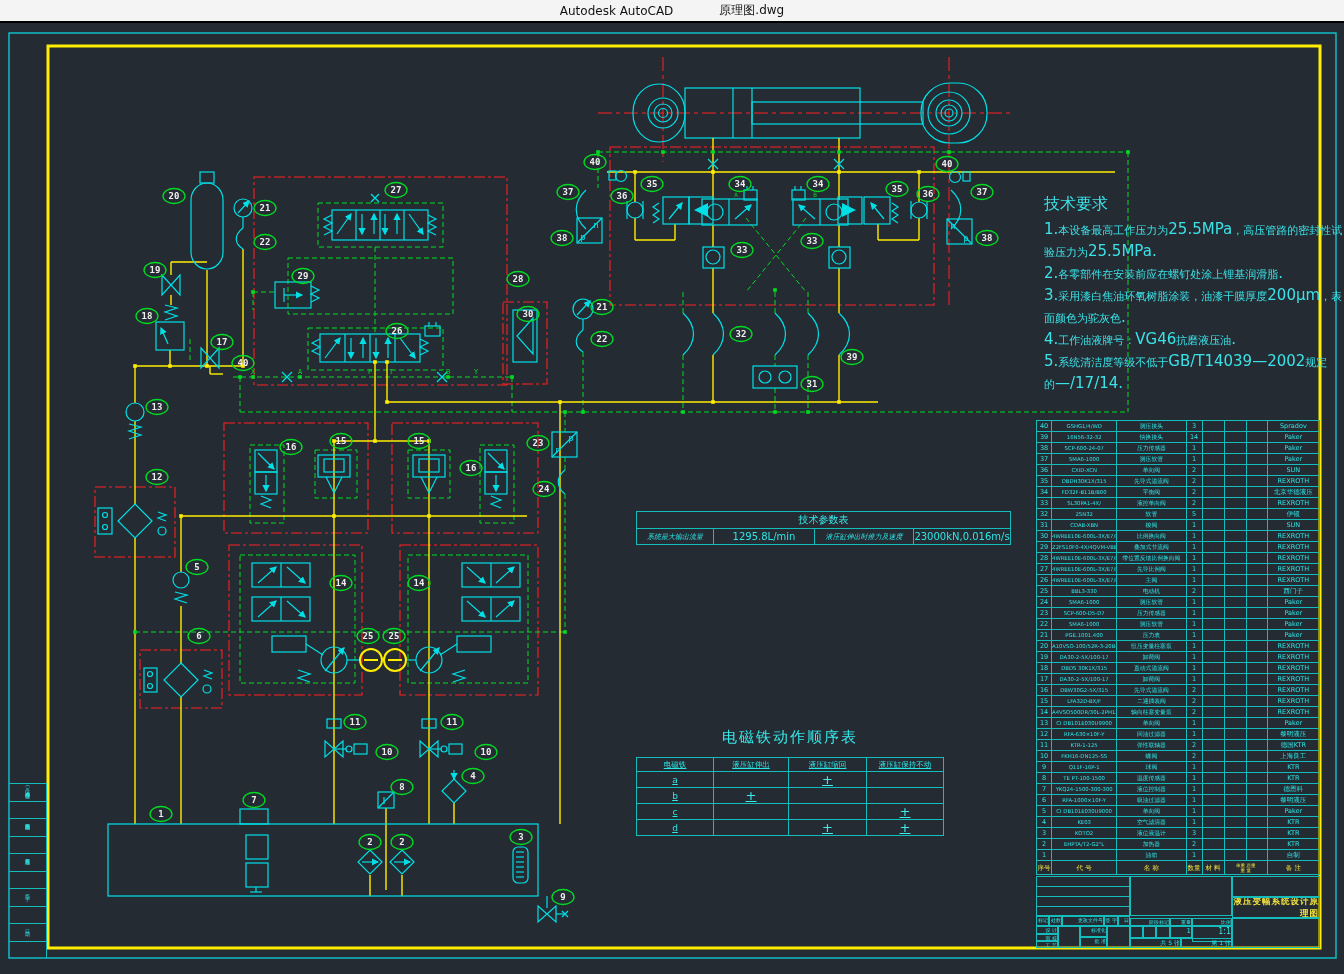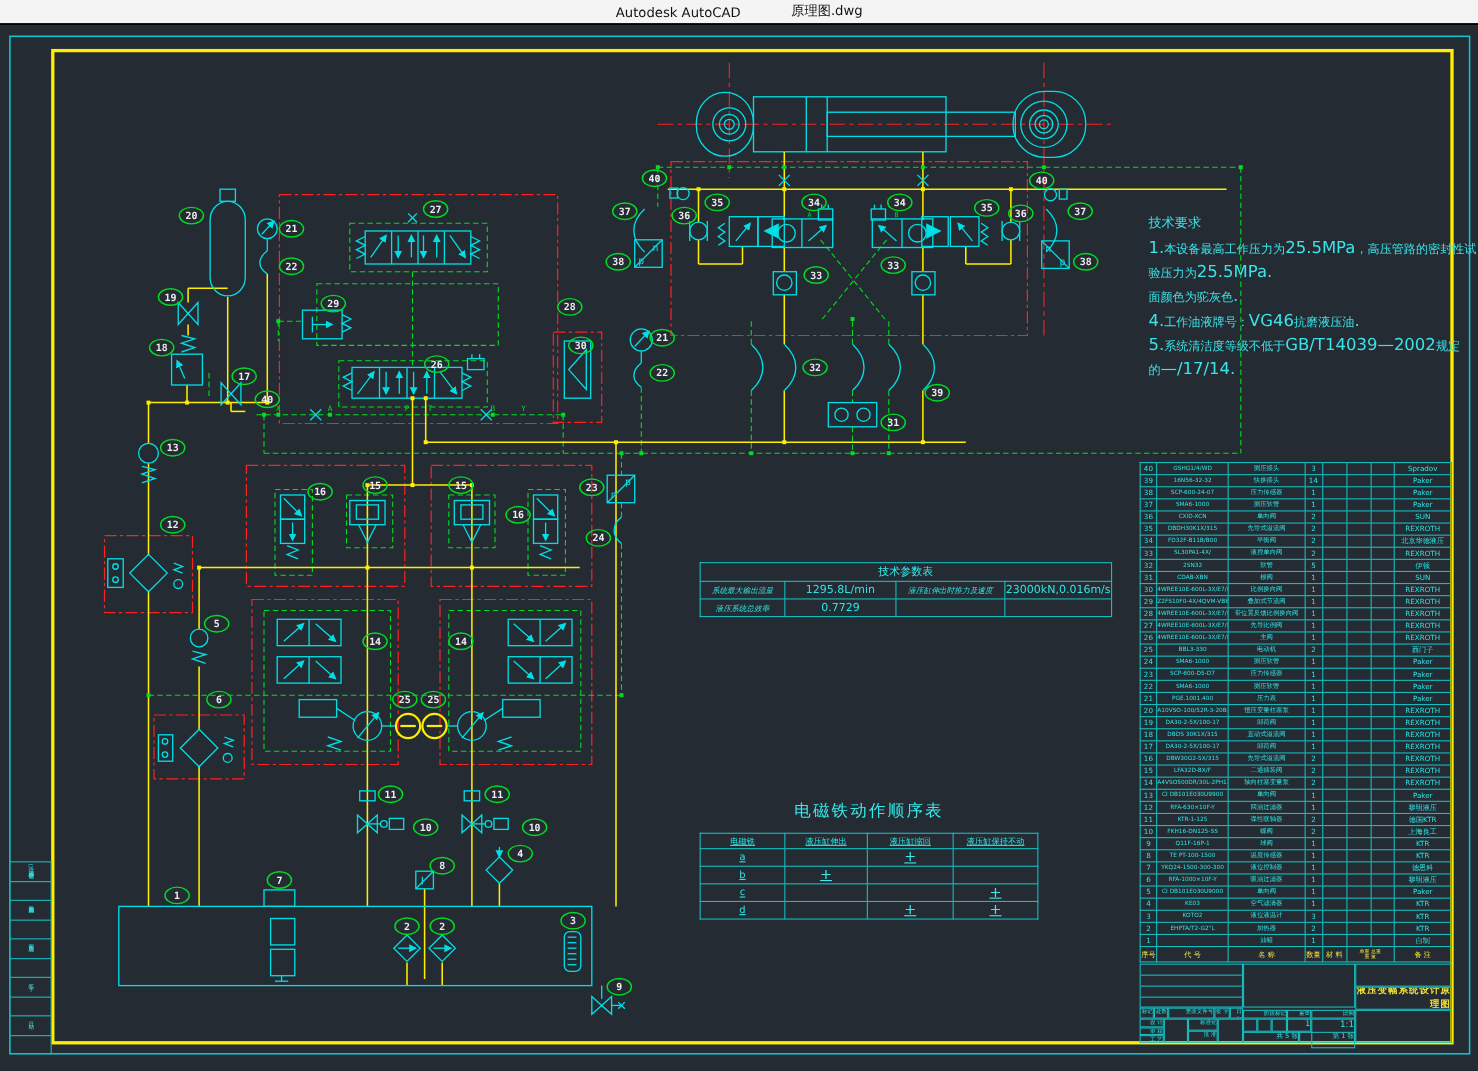--- a/index.html
+++ b/index.html
@@ -44,21 +44,21 @@
   #bom tr.hdr td{color:#f3e23c;font-size:6.5px;height:13px;}
   #bom tr.hdr td .sub{display:block;font-size:4.5px;line-height:5px;}
   
   #tblock{position:absolute;left:1036px;top:876px;width:284px;height:72px;color:#2ce6e6;}
   #tblock .cell{position:absolute;border:1px solid #14bcbc;box-sizing:border-box;
     overflow:hidden;text-align:right;font-size:5px;line-height:1.3;}
   #tblock .ttl{color:#f3e23c;font-size:8.5px;font-weight:bold;display:flex;
     align-items:center;justify-content:center;letter-spacing:1px;}
   
   #techreq{position:absolute;left:1044px;top:194px;width:296px;color:#3ae3e8;}
-  #techreq .trt{font-size:12px;margin-bottom:4px;}
+  #techreq .trt{font-size:16px;margin-bottom:4px;}
   #techreq .trl{font-size:11px;line-height:21px;white-space:nowrap;}
   #techreq .big{font-size:15px;}
   
   #mstrip{position:absolute;left:9px;top:783px;width:39px;height:175px;}
   #mstrip .mrow{position:absolute;left:0;width:38px;border-top:1px solid #14bcbc;
     border-right:1px solid #14bcbc;box-sizing:border-box;}
   #mstrip .mlab{writing-mode:vertical-rl;font-size:5px;color:#2ce6e6;
     display:block;margin:1px auto 0;line-height:6px;}
 </style>
 </head>
@@ -629,20 +629,22 @@
       <marker id="ah" markerWidth="7" markerHeight="7" refX="5" refY="3" orient="auto">
         <path d="M0,0 L6,3 L0,6 Z" fill="#00dfe6"></path>
       </marker>
     </defs>
   </svg>
 
   <div id="techreq">
     <div class="trt">技术要求</div>
   <div class="trl"><span class="big">1.</span>本设备最高工作压力为<span class="big">25.5MPa</span>，高压管路的密封性试</div>
       <div class="trl">验压力为<span class="big">25.5MPa.</span></div>
+      <div class="trl"><span class="big">2.</span>各零部件在安装前应在螺钉处涂上锂基润滑脂<span class="big">.</span></div>
+      <div class="trl"><span class="big">3.</span>采用漆白焦油环氧树脂涂装，油漆干膜厚度<span class="big">200μm</span>，表</div>
       <div class="trl">面颜色为驼灰色<span class="big">.</span></div>
       <div class="trl"><span class="big">4.</span>工作油液牌号：<span class="big">VG46</span>抗磨液压油<span class="big">.</span></div>
       <div class="trl"><span class="big">5.</span>系统清洁度等级不低于<span class="big">GB/T14039—2002</span>规定</div>
       <div class="trl">的<span class="big">—/17/14.</span></div>
     </div>
 
   <table id="params" class="tbl">
     <colgroup>
         <col style="width:77px">
         <col style="width:101px">
@@ -651,26 +653,20 @@
       </colgroup>
     <tbody>
         <tr>
           <td colspan="4" class="t">技术参数表</td>
         </tr>
         <tr>
           <td class="l">系统最大输出流量</td>
           <td class="v">1295.8L/min</td>
           <td class="l">液压缸伸出时推力及速度</td>
           <td class="v">23000kN,0.016m/s</td>
-        </tr>
-        <tr>
-          <td class="l">液压系统总效率</td>
-          <td class="v">0.7729</td>
-          <td class="l"></td>
-          <td class="v"></td>
         </tr>
       </tbody>
   </table>
 
   <div id="soltitle">电磁铁动作顺序表</div>
   <table id="solenoid" class="tbl">
     <colgroup>
         <col style="width:77px">
         <col style="width:75px">
         <col style="width:78px">
@@ -1159,21 +1155,21 @@
     <div class="cell" style="left:44px;top:50px;width:27px;height:11px">标准化</div>
     <div class="cell" style="left:44px;top:61px;width:27px;height:11px">批 准</div>
     <div class="cell" style="left:71px;top:50px;width:23px;height:22px"></div>
     <div class="cell" style="left:94px;top:42px;width:40px;height:8px">阶段标记</div>
     <div class="cell" style="left:134px;top:42px;width:22px;height:8px">重量</div>
     <div class="cell" style="left:156px;top:42px;width:40px;height:8px">比例</div>
     <div class="cell" style="left:94px;top:50px;width:13px;height:12px"></div>
     <div class="cell" style="left:107px;top:50px;width:13px;height:12px"></div>
     <div class="cell" style="left:120px;top:50px;width:14px;height:12px"></div>
     <div class="cell" style="left:134px;top:50px;width:22px;height:12px;font-size:7px">1</div>
-    <div class="cell" style="left:156px;top:50px;width:40px;height:27px;font-size:8px">1:1</div>
+    <div class="cell" style="left:156px;top:50px;width:40px;height:16px;font-size:8px">1:1</div>
     <div class="cell" style="left:94px;top:62px;width:51px;height:10px;font-size:6px">共 5 张</div>
     <div class="cell" style="left:145px;top:62px;width:51px;height:10px;font-size:6px">第 1 张</div>
   </div>
 
   <div id="mstrip">
       <div class="mrow" style="top: 0px; height: 17.5px;">
         <span class="mlab">借(通)用件登记</span>
       </div>
       <div class="mrow" style="top: 17.5px; height: 17.5px;"></div>
       <div class="mrow" style="top: 35px; height: 17.5px;">

